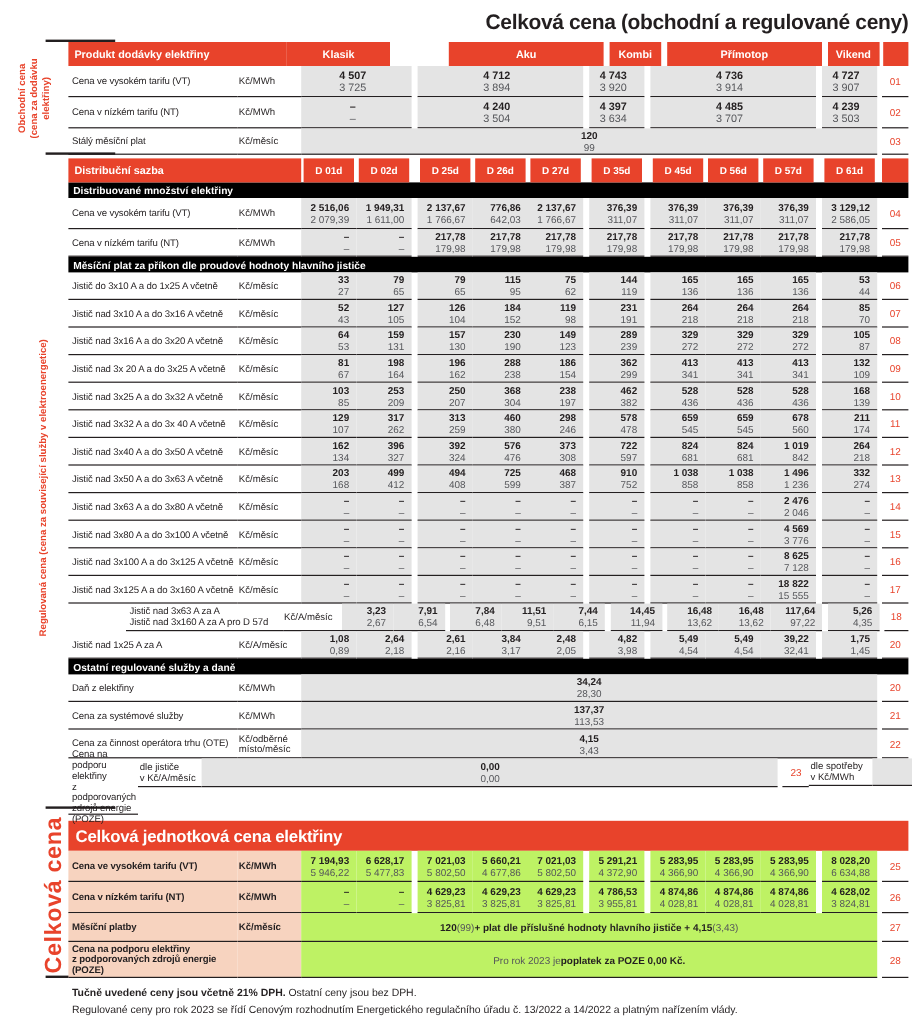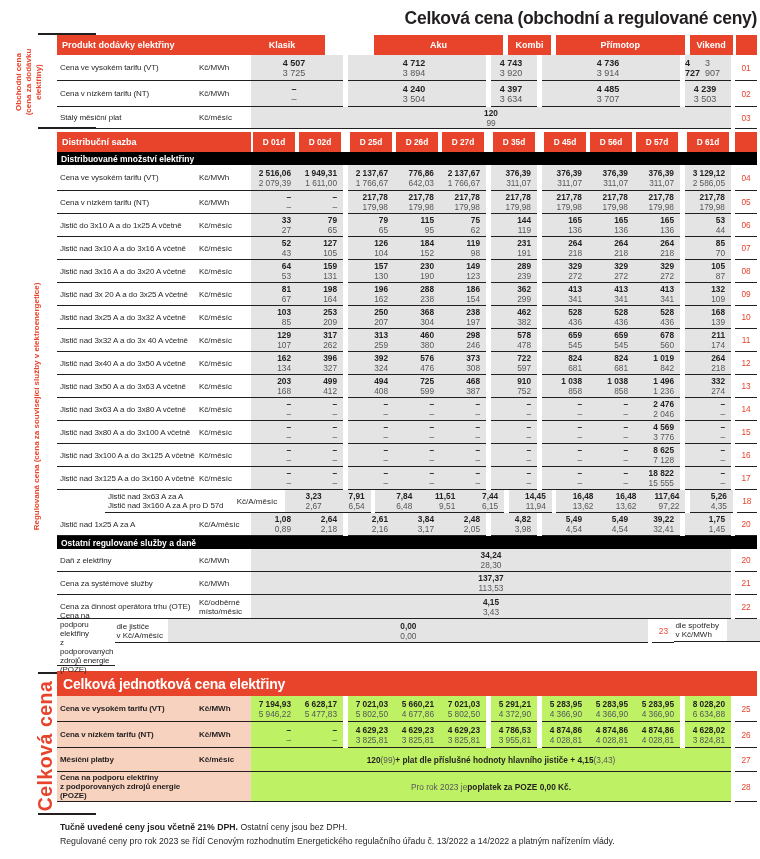--- a/index.html
+++ b/index.html
@@ -105,21 +105,21 @@
         <div class="cv bb gy hcell" style="width: 46px; flex-direction: column; color: inherit; font-weight: normal;">
           <div class="vt">4 743</div>
           <div class="vb">3 920</div>
         </div>
         <div class="cg"></div>
         <div class="cv bb gy hcell" style="width: 138px; flex-direction: column; color: inherit; font-weight: normal;">
           <div class="vt">4 736</div>
           <div class="vb">3 914</div>
         </div>
         <div class="cg"></div>
-        <div class="cv bb gy hcell" style="width: 46px; flex-direction: row; color: inherit; font-weight: normal;">
+        <div class="cv bb gy hcell" style="width: 46px; flex-direction: column; color: inherit; font-weight: normal; text-align: right;">
           <div class="vt">4 727</div>
           <div class="vb">3 907</div>
         </div>
         <div class="ce"></div>
         <div class="cn bb">01</div>
       </div>
       <div class="trow" style="height: 26px;">
         <div class="cl bb">
           <div>Cena v nízkém tarifu (NT)</div>
         </div>
@@ -310,20 +310,23 @@
           <div class="vt">217,78</div>
           <div class="vb">179,98</div>
         </div>
         <div class="cg"></div>
         <div class="cv bb gy">
           <div class="vt">217,78</div>
           <div class="vb">179,98</div>
         </div>
         <div class="ce"></div>
         <div class="cn bb">05</div>
+      </div>
+      <div class="trow bar" style="height: 13px; width: 700px;">
+        <div>Měsíční plat za příkon dle proudové hodnoty hlavního jističe</div>
       </div>
       <div class="trow" style="height: 23px;">
         <div class="cl bb">
           <div>Jistič do 3x10 A a do 1x25 A včetně</div>
         </div>
         <div class="cu bb">
           <div>Kč/měsíc</div>
         </div>
         <div class="cv bb gy">
           <div class="vt">33</div>

